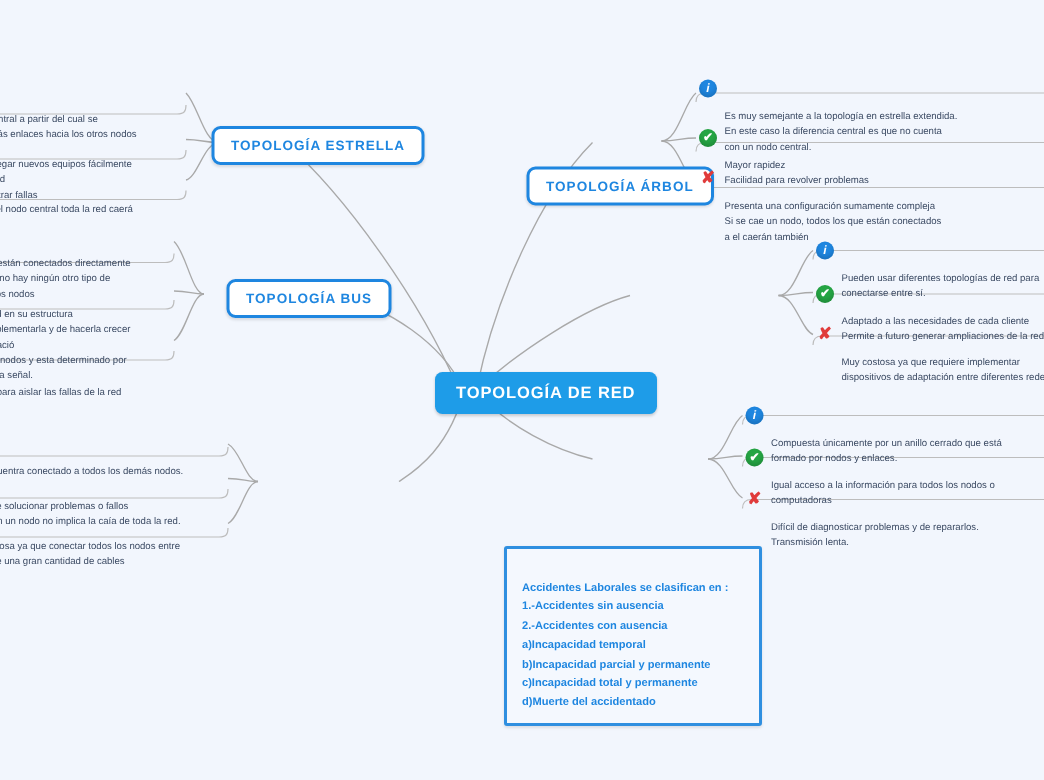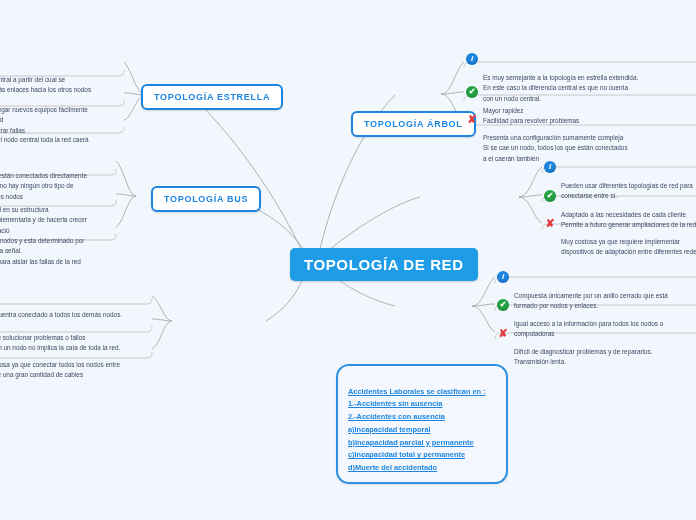--- a/index.html
+++ b/index.html
@@ -12,21 +12,21 @@
   }
   #canvas{position:absolute;left:0;top:0;width:696px;height:520px;}
   #links{position:absolute;left:0;top:0;width:696px;height:520px;pointer-events:none;}
 
   
   .center-node{
     position:absolute;
     background:#1e9ce8;
     color:#ffffff;
     border-radius:5px;
-    font-size:15px;
+    font-size:11px;
     font-weight:bold;
     letter-spacing:.6px;
     padding:8px 14px;
     white-space:nowrap;
     box-shadow:0 1px 2px rgba(0,0,0,.18);
   }
 
   
   .branch-node{
     position:absolute;
@@ -71,29 +71,28 @@
   }
   .ico.info::after{content:"i";font-style:italic;}
   .ico.ok::after{content:"\2714";font-size:8px;}
   .ico.bad::after{content:"\2718";}
 
   
   .info-box{
     position:absolute;
     border:2px solid #2f8fe0;
     background:#f4f8fe;
-    border-radius:13px;
+    border-radius:2px;
     padding:7px 10px;
     color:#1e86e0;
     font-size:7.4px;
     font-weight:bold;
     line-height:1.72;
     white-space:pre-line;
     box-shadow:0 1px 2px rgba(0,0,0,.10);
-    text-decoration:underline;
   }
 </style>
 </head>
 <body>
 
 <div id="canvas">
 
   <svg id="links" viewBox="0 0 696 520">
     <g fill="none" stroke="#a9a9a9" stroke-width="0.9">
 

